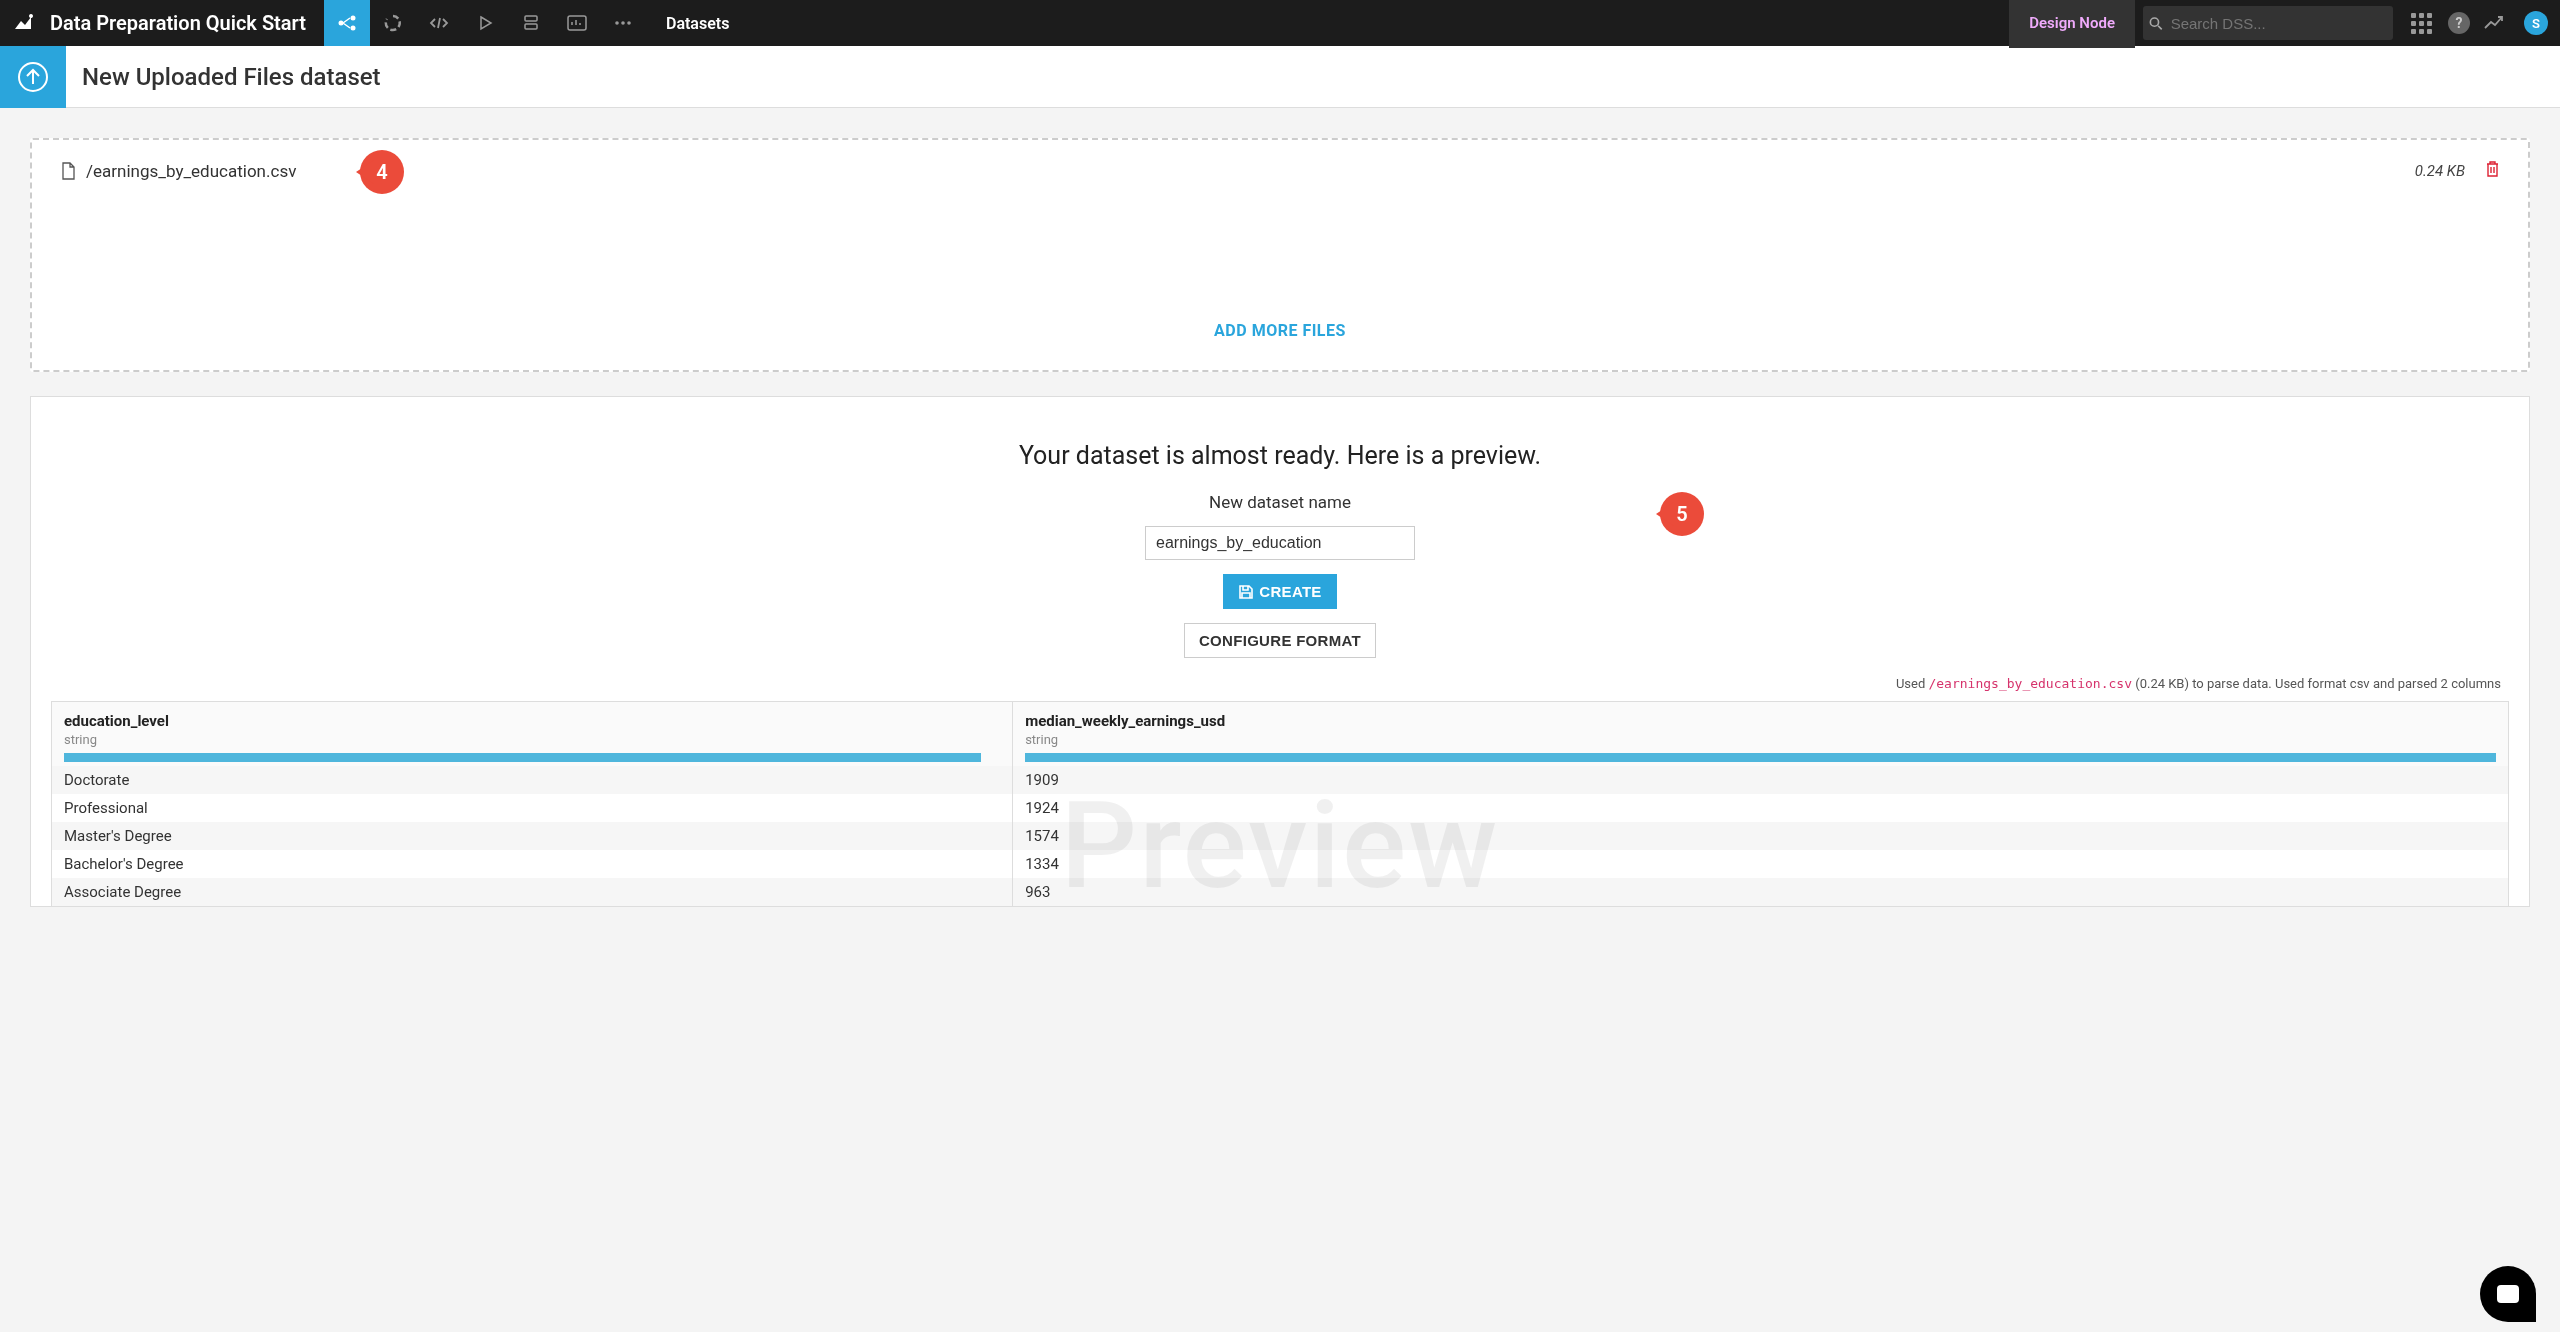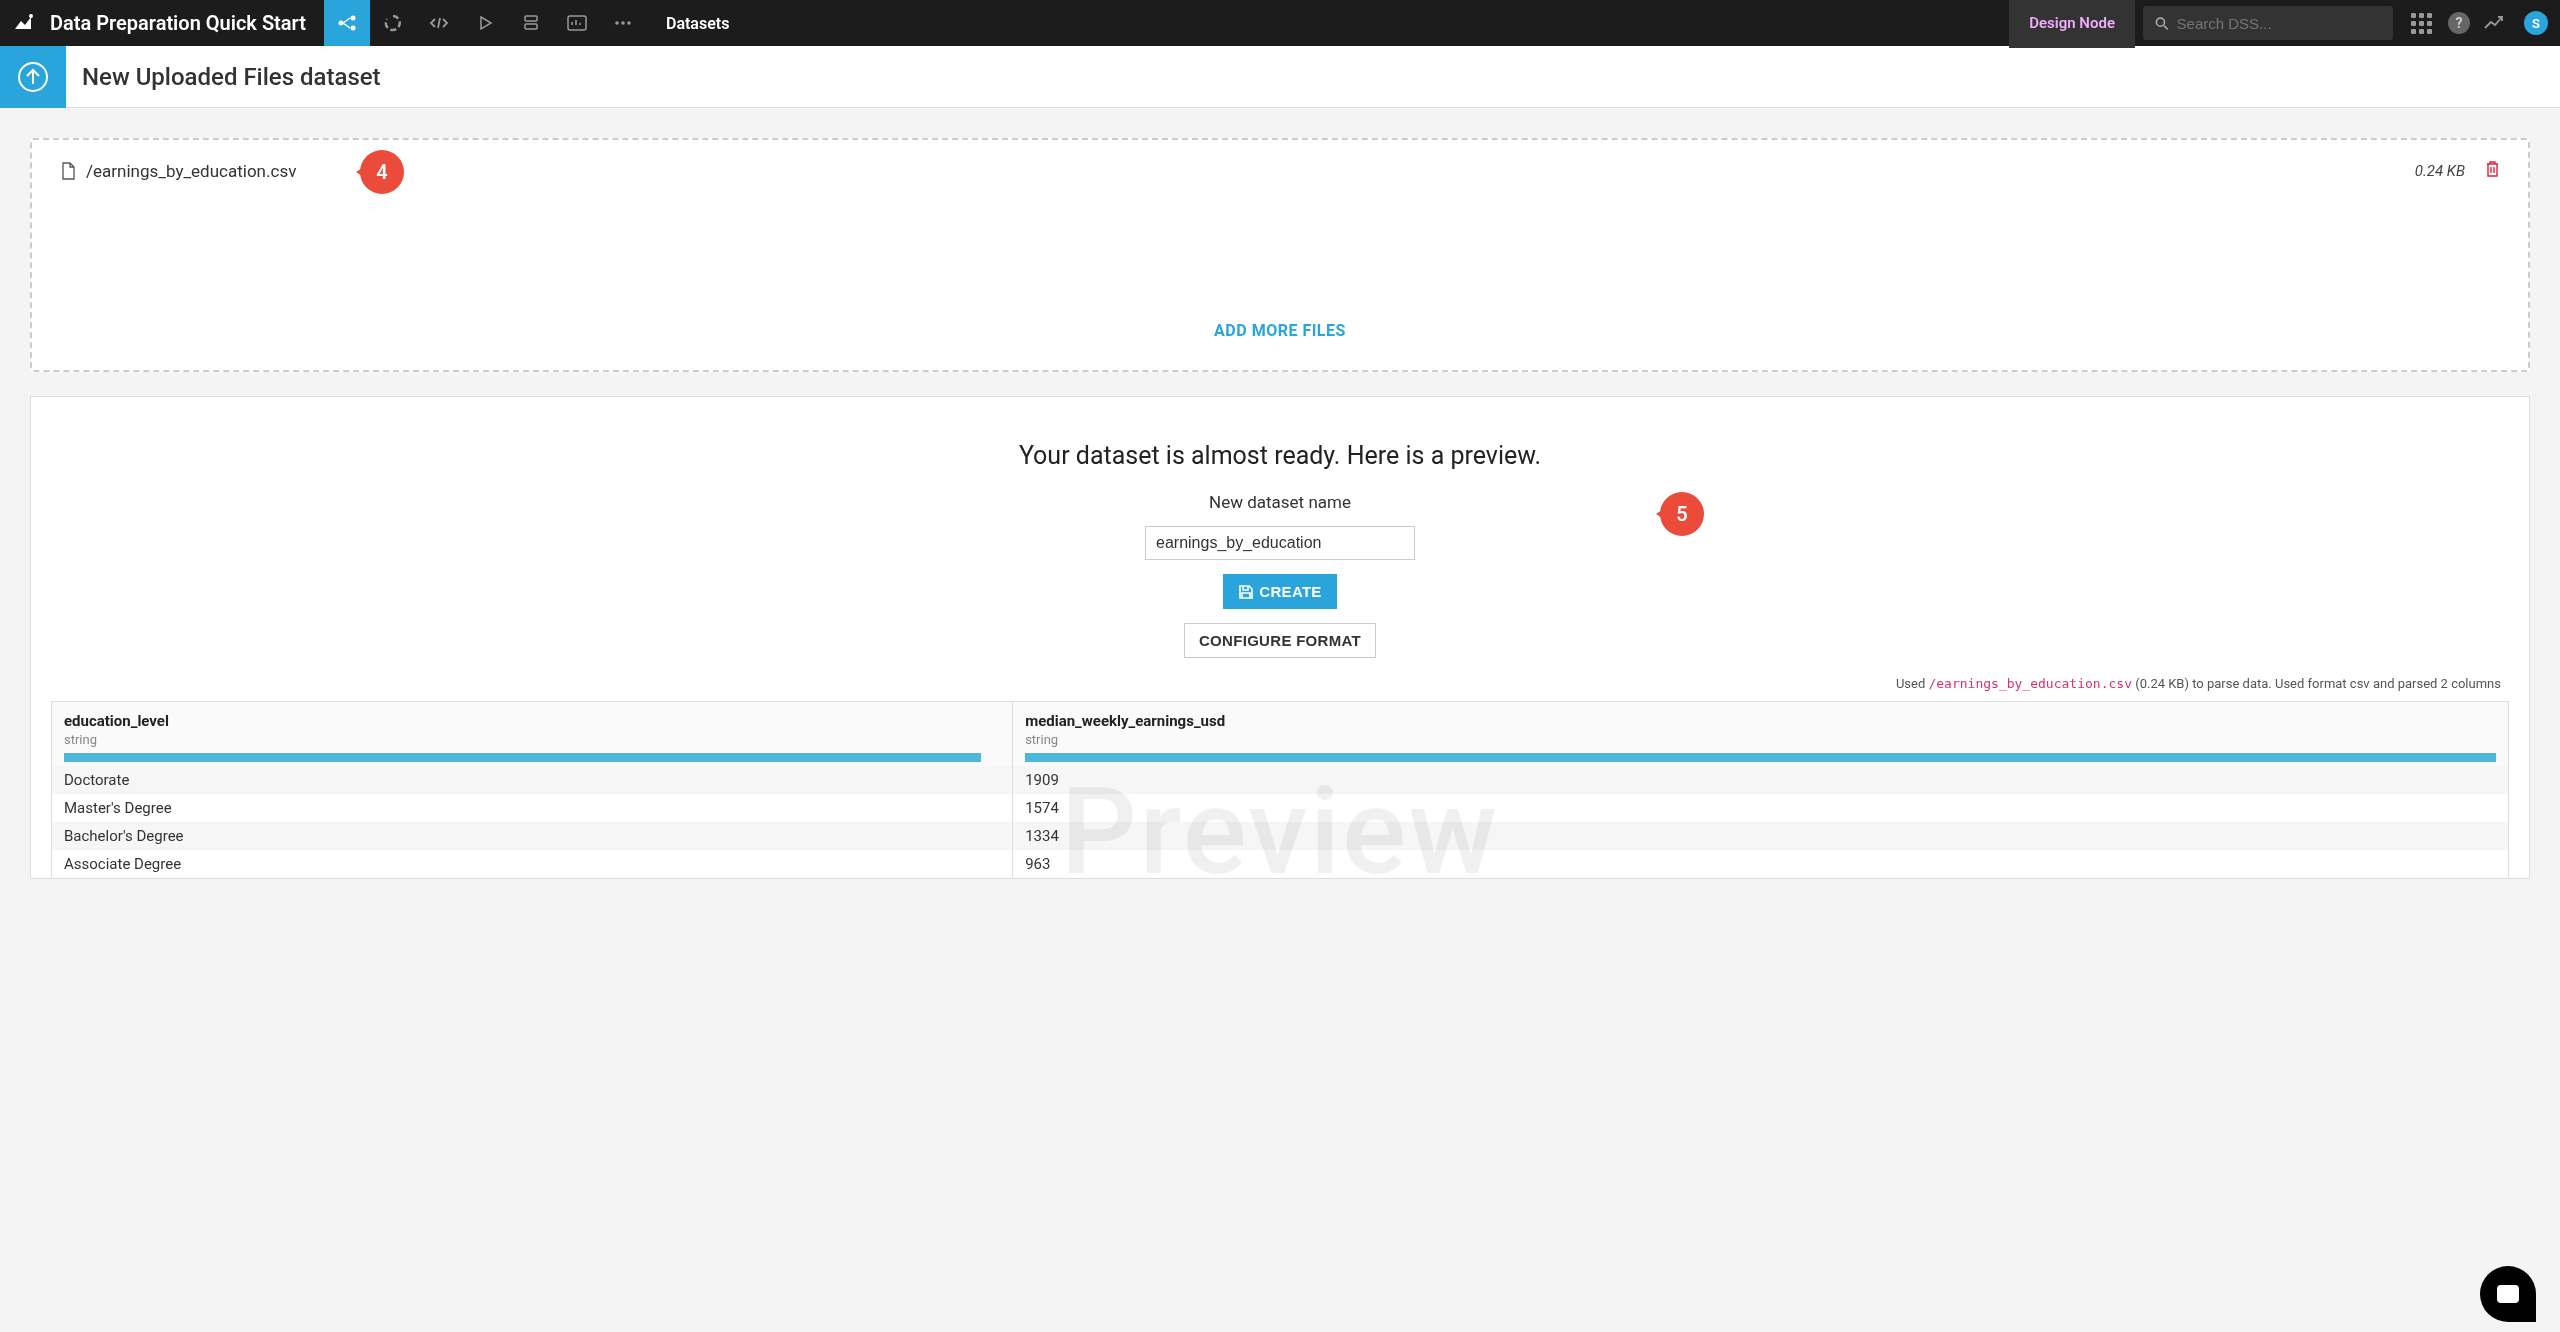--- a/index.html
+++ b/index.html
@@ -9,21 +9,21 @@
 .navbar { display:flex; align-items:center; background:#1c1c1c; height:46px; color:#fff; }
 .logo { width:46px; display:flex; align-items:center; justify-content:center; }
 .project-name { font-size:20px; font-weight:600; padding:0 18px 0 4px; white-space:nowrap; }
 .nav-section { display:flex; align-items:center; height:100%; }
 .nav-icon { width:46px; height:46px; display:flex; align-items:center; justify-content:center; color:#999; cursor:pointer; font-size:18px; }
 .nav-icon.active { background:#2AA5DC; color:#fff; }
 .nav-tab { padding:0 20px; height:46px; display:flex; align-items:center; font-size:16px; font-weight:600; color:#fff; cursor:pointer; position:relative; }
 .nav-tab.active::after { content:""; position:absolute; bottom:-6px; left:50%; transform:translateX(-50%); border:6px solid transparent; border-top-color:#1c1c1c; z-index:10; }
 .nav-spacer { flex:1; }
 .design-node { background:#333; padding:0 20px; height:50px; display:flex; align-items:center; font-size:15px; font-weight:600; color:#f0abfc; }
-.search-box { background:#333; height:34px; margin:0 8px; border-radius:3px; display:flex; align-items:center; padding:0 12px; width:250px; }
+.search-box { background:#333; height:34px; margin:0 8px; border-radius:3px; display:flex; align-items:center; padding:0 6px; width:250px; }
 .search-box input { background:transparent; border:none; color:#bbb; font-size:15px; margin-left:8px; outline:none; width:100%; }
 .avatar { width:24px; height:24px; border-radius:50%; background:#2AA5DC; color:#fff; display:flex; align-items:center; justify-content:center; font-size:13px; font-weight:600; margin:0 12px; }
 .help-icon { width:22px; height:22px; border-radius:50%; background:#666; color:#ccc; display:flex; align-items:center; justify-content:center; font-size:14px; font-weight:700; margin:0 6px; }
 .apps-icon { display:grid; grid-template-columns:repeat(3,5px); grid-template-rows:repeat(3,5px); gap:3px; margin:0 10px; }
 .apps-icon span { background:#999; border-radius:1px; }
 
 
 .subheader { display:flex; align-items:center; background:#fff; border-bottom:1px solid #ddd; height:62px; }
 .sub-icon { width:66px; height:62px; background:#2AA5DC; display:flex; align-items:center; justify-content:center; }
 .sub-title { font-size:24px; font-weight:500; color:#333; padding-left:16px; }
@@ -215,20 +215,24 @@
               <th>education_level<span class="type">string</span><div class="bar p1"></div></th>
               <th>median_weekly_earnings_usd<span class="type">string</span><div class="bar p2"></div></th>
             </tr>
           </thead>
         <tbody id="tbody">
             <tr>
               <td>Doctorate</td>
               <td>1909</td>
             </tr>
             <tr>
+              <td>Professional</td>
+              <td>1924</td>
+            </tr>
+            <tr>
               <td>Master's Degree</td>
               <td>1574</td>
             </tr>
             <tr>
               <td>Bachelor's Degree</td>
               <td>1334</td>
             </tr>
             <tr>
               <td>Associate Degree</td>
               <td>963</td>

